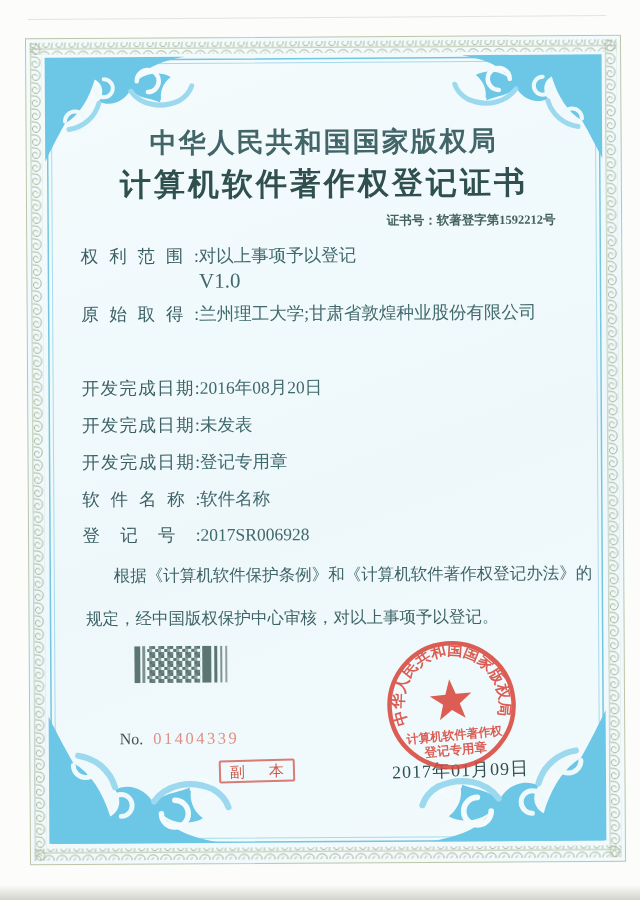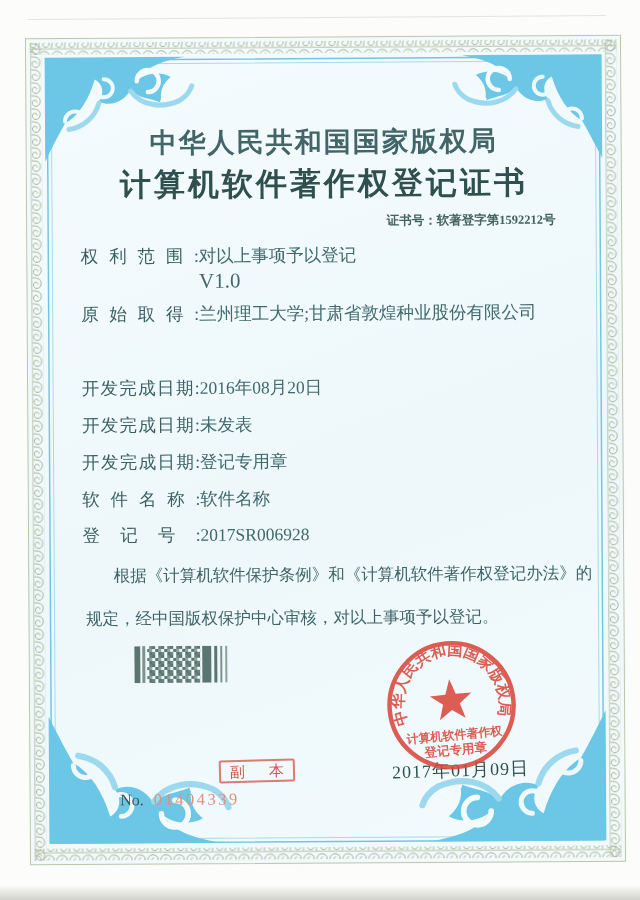--- a/index.html
+++ b/index.html
@@ -26,21 +26,21 @@
   .certno .cl{}
   .row{position:absolute;left:55px;font-size:17.5px;color:#3e6569;white-space:nowrap}
   .flabel{display:inline-block;width:118px;text-align:justify;text-align-last:justify;color:#3b5f62}
   .fvalue{color:#40696c}
   .r1{top:207px}.r2{top:265px}.r3{top:339px}.r4{top:376px}.r5{top:413px}.r6{top:450px}.r7{top:486px}
   .version{position:absolute;left:173px;top:232px;font-size:21px;color:#40696c}
   .statement{position:absolute;left:58px;top:517px;font-size:16.5px;line-height:43px;
     color:#3e6366;white-space:nowrap}
   .statement .l1{text-indent:28px}
   .barcode{position:absolute;left:106px;top:609px}
-  .serial{position:absolute;left:91px;top:753px;font-size:16px;color:#42524f;white-space:nowrap}
+  .serial{position:absolute;left:91px;top:692px;font-size:16px;color:#42524f;white-space:nowrap}
   .serial .num{color:#e08f85;letter-spacing:2.5px;margin-left:10px;font-size:16.5px}
   .copystamp{position:absolute;left:190px;top:723px;width:76px;height:23px;line-height:21px;
     border:2px solid rgba(208,82,72,.75);color:#cd564c;font-size:15px;
     text-align:justify;text-align-last:justify;padding:0 9px;box-sizing:border-box;
     transform:rotate(-1.2deg);border-radius:2px}
   .issue-date{position:absolute;left:363px;top:723px;font-size:18px;color:#30504e;
     letter-spacing:1px;transform:rotate(-1.5deg);white-space:nowrap}
   .seal{position:absolute;left:353px;top:600px;opacity:.87;transform:rotate(-5deg)}
 </style>
 </head>

